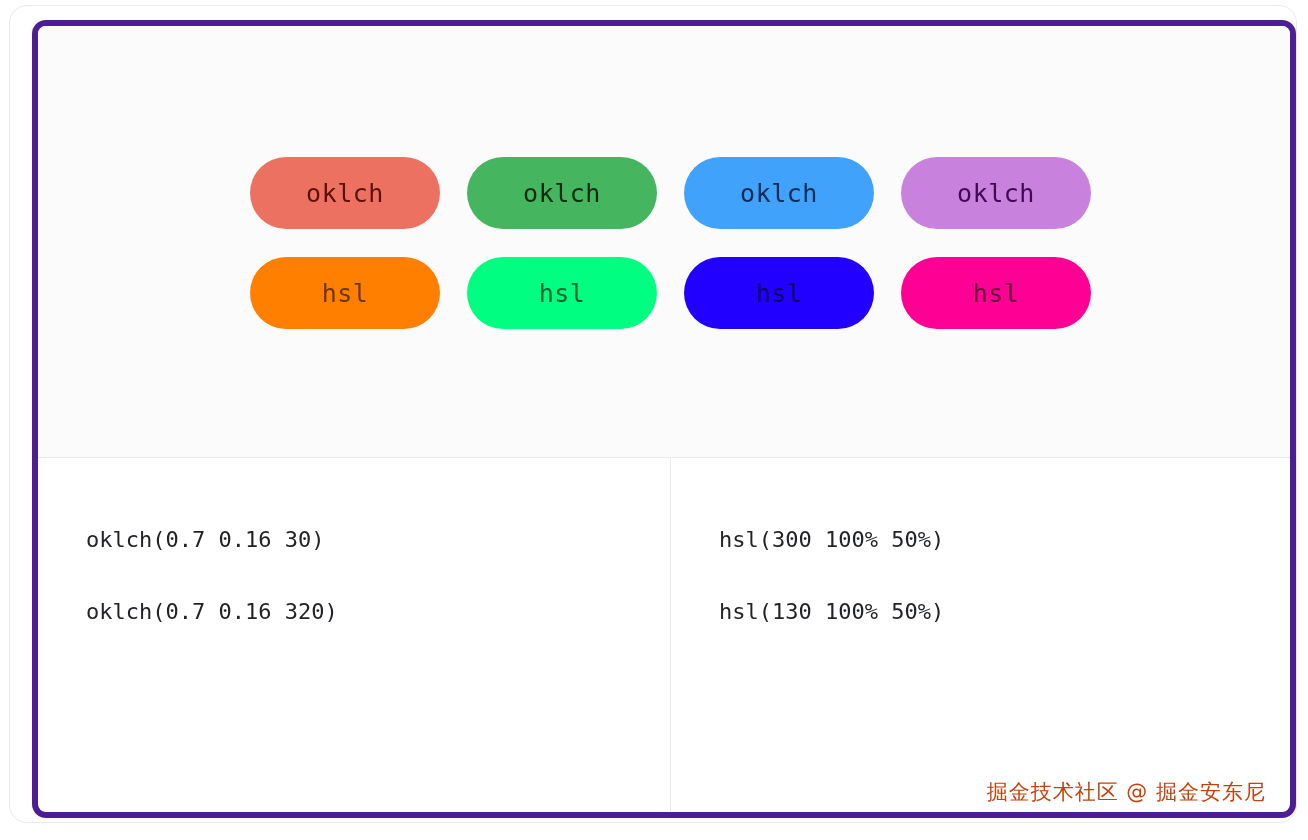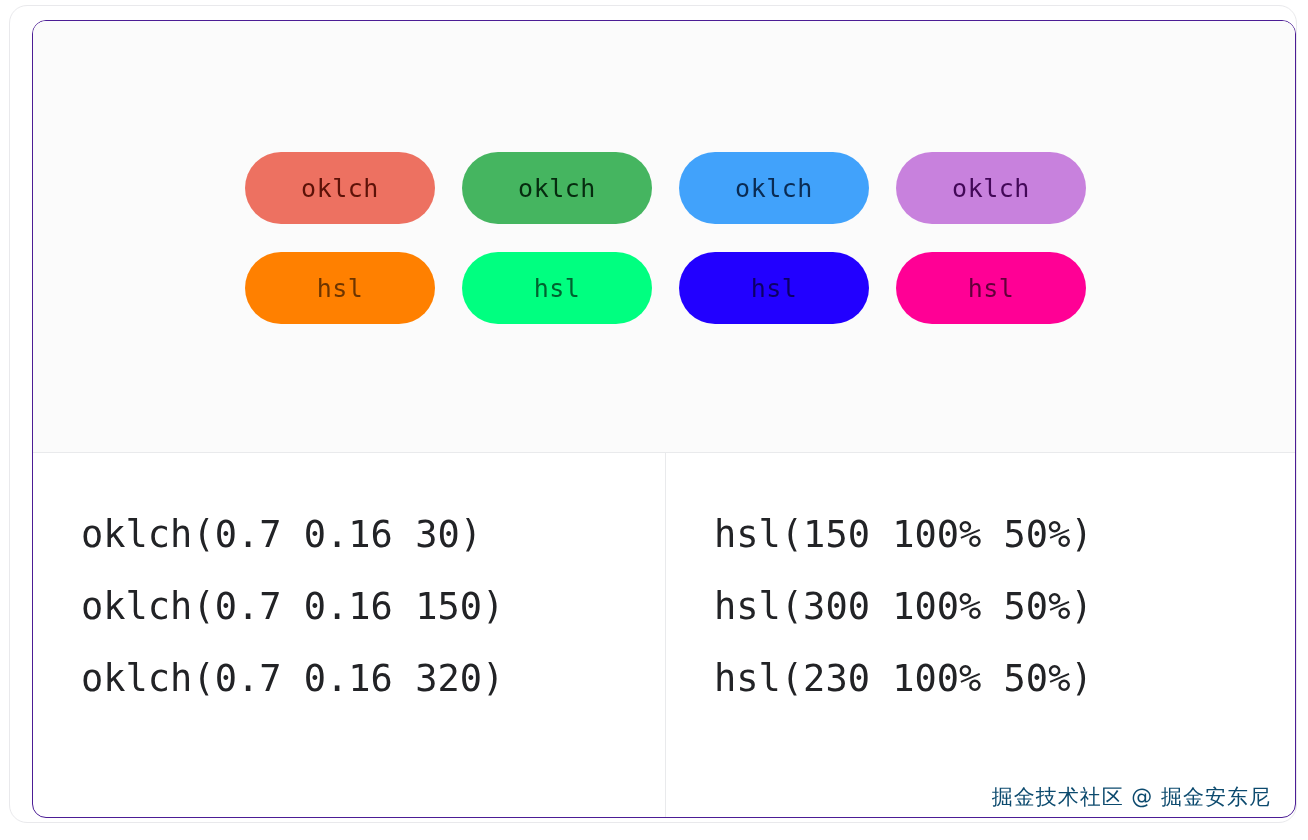--- a/index.html
+++ b/index.html
@@ -25,21 +25,21 @@
     border-radius: 18px;
     background: #ffffff;
     box-sizing: border-box;
   }
   .inner-card {
     position: absolute;
     left: 22px;
     top: 14px;
     width: 1264px;
     height: 798px;
-    border: 1px solid #4c1d95;
+    border: 6px solid #4c1d95;
     border-radius: 14px;
     background: #ffffff;
     box-sizing: border-box;
     overflow: hidden;
   }
 
   
   .preview-panel {
     position: absolute;
     left: 0;
@@ -91,34 +91,34 @@
     width: 633px;
     padding-left: 48px;
     border-right: 1px solid #e9eaec;
   }
   .code-col.right {
     flex: 1;
     padding-left: 48px;
   }
   .code-line {
     font-family: "DejaVu Sans Mono", "Liberation Mono", monospace;
-    font-size: 37px;
+    font-size: 22px;
     line-height: 72px;
     color: #222326;
     white-space: pre;
   }
 
   
   .watermark {
     position: absolute;
     right: 24px;
     bottom: 6px;
     font-family: "DejaVu Sans", "Liberation Sans", sans-serif;
     font-size: 21px;
-    color: #0c4a6e;
+    color: #c2410c;
     letter-spacing: 1px;
     white-space: nowrap;
     user-select: none;
   }
 </style>
 </head>
 <body>
 
 <div class="outer-card">
   <div class="inner-card">
@@ -148,25 +148,23 @@
           </div>
           <div class="pill" style="background: rgb(255, 0, 149); color: rgb(98, 0, 58);">
             <span>hsl</span>
           </div>
         </div>
     </div>
 
     <div class="code-panel">
       <div class="code-col left">
           <div class="code-line">oklch(0.7 0.16 30)</div>
-          <div class="code-line">oklch(0.7 0.16 150)</div>
           <div class="code-line">oklch(0.7 0.16 320)</div>
         </div>
       <div class="code-col right">
-          <div class="code-line">hsl(150 100% 50%)</div>
           <div class="code-line">hsl(300 100% 50%)</div>
-          <div class="code-line">hsl(230 100% 50%)</div>
+          <div class="code-line">hsl(130 100% 50%)</div>
         </div>
     </div>
 
     <div class="watermark">掘金技术社区 @ 掘金安东尼</div>
   </div>
 </div>
 
 </body></html>

